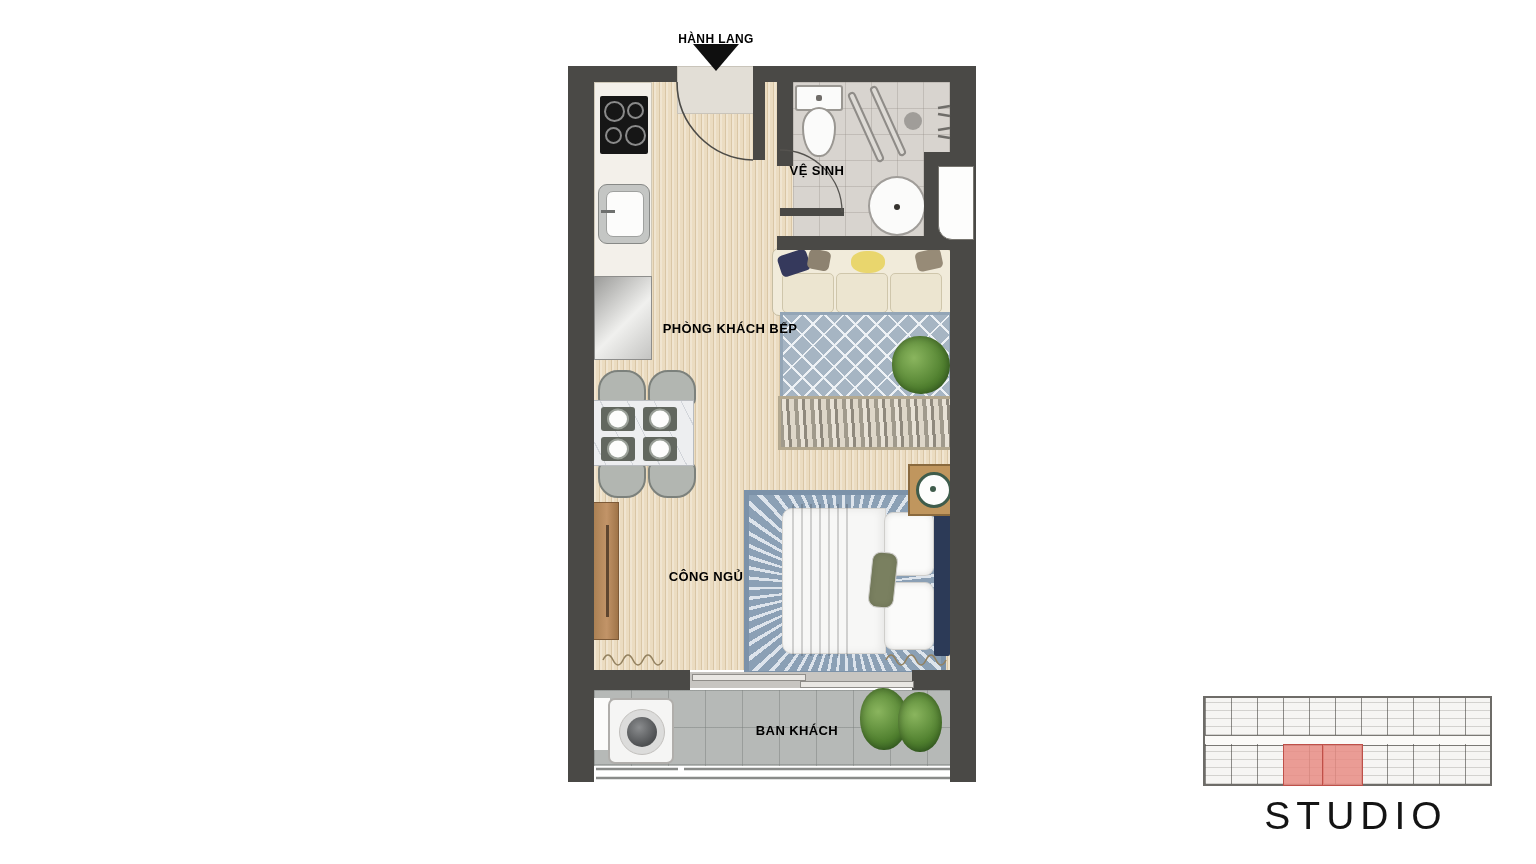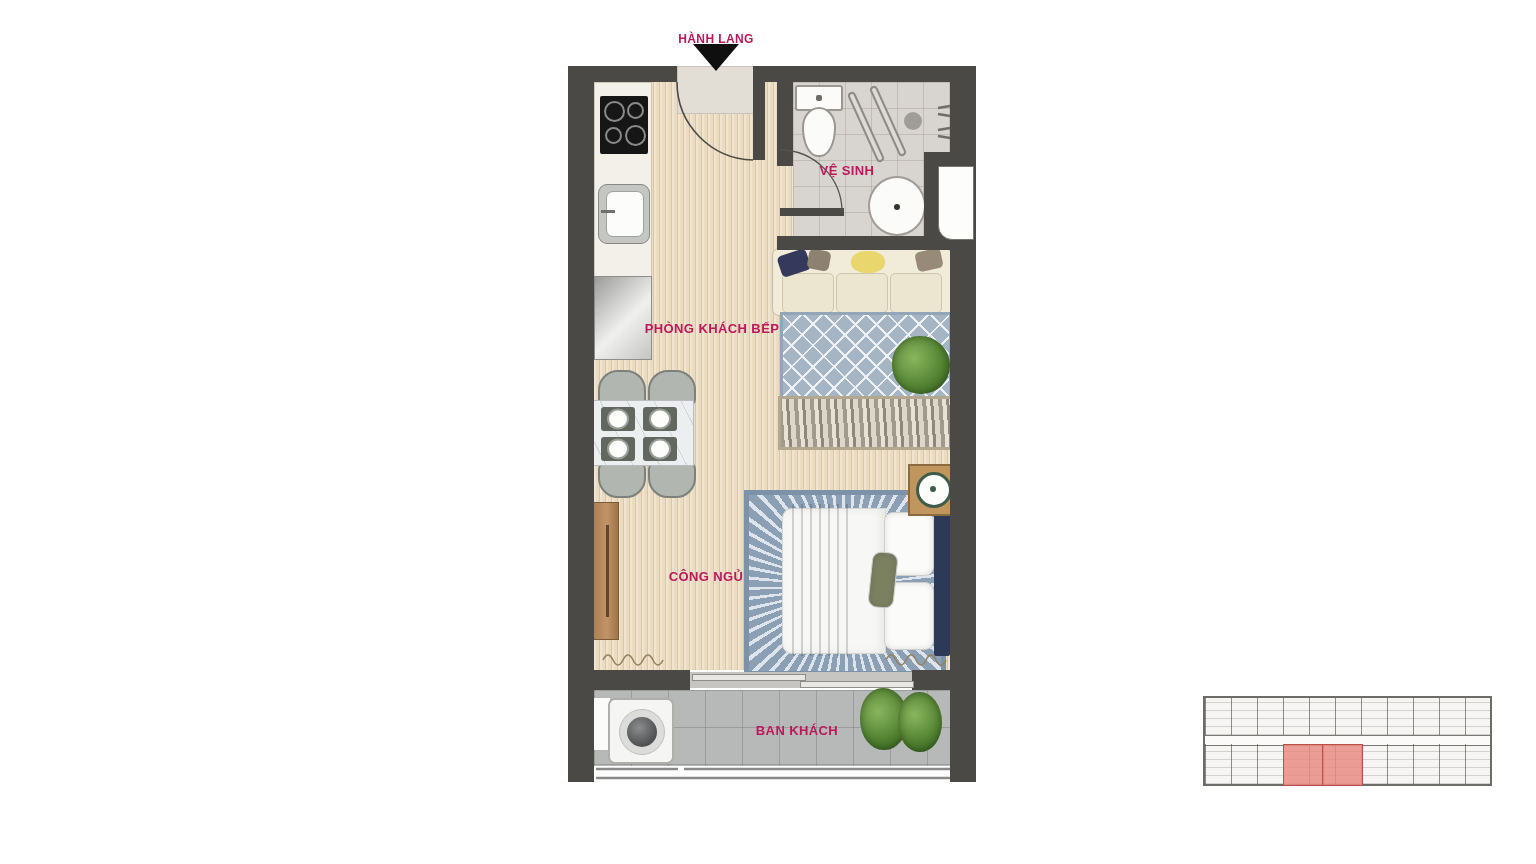--- a/index.html
+++ b/index.html
@@ -1,21 +1,21 @@
 <!DOCTYPE html>
 <html><head>
 <meta charset="utf-8">
 <style>
   html,body{margin:0;padding:0;background:#fff;}
   #canvas{position:relative;width:1536px;height:864px;background:#fff;overflow:hidden;
           font-family:"Liberation Sans",sans-serif;}
   .abs{position:absolute;}
   .wall{position:absolute;background:#4a4946;z-index:30;}
   .room-label{position:absolute;transform:translate(-50%,-50%);font-weight:bold;
-              font-size:13px;color:#be185d;letter-spacing:.4px;white-space:nowrap;z-index:60;}
+              font-size:13px;color:#000000;letter-spacing:.4px;white-space:nowrap;z-index:60;}
   
   .wood{background:#ebdcc1;background-image:repeating-linear-gradient(90deg,rgba(255,255,255,.25) 0 2px,transparent 2px 6px),repeating-linear-gradient(90deg,transparent 0 5px,rgba(172,142,96,.28) 5px 6px);z-index:1;}
   .bathfloor{background:#d8d4cf;background-image:linear-gradient(rgba(150,145,138,.35) 1px,transparent 1px),linear-gradient(90deg,rgba(150,145,138,.35) 1px,transparent 1px);background-size:26px 26px;z-index:1;}
   .balconyfloor{background:#b6b9b7;background-image:linear-gradient(rgba(125,130,128,.5) 1px,transparent 1px),linear-gradient(90deg,rgba(125,130,128,.5) 1px,transparent 1px);background-size:37px 37px;z-index:1;}
   .mat{background:#e2ded6;border:1px solid #c9c4ba;z-index:2;}
   
   .furn{position:absolute;z-index:10;}
   .counter{background:#f3f0ea;border:1px solid #cfc8b8;}
   .cooktop{background:#161616;border-radius:2px;}
   .burner{position:absolute;border:2px solid #8a8a8a;border-radius:50%;}
@@ -180,26 +180,27 @@
     <path d="M318,596 q5,-10 10,0 t10,0 t10,0 t10,0 t10,0 t10,0" fill="none" stroke="#93815f" stroke-width="1.6"></path>
     <g stroke="#898b89" stroke-width="2.5">
       <line x1="28" y1="705" x2="110" y2="705"></line>
       <line x1="116" y1="705" x2="382" y2="705"></line>
       <line x1="28" y1="714" x2="382" y2="714"></line>
     </g>
   </svg>
 
   <div class="room-label" style="left:716px;top:39px;font-size:12px;">HÀNH LANG</div>
   <div class="arrow-down" style="left:693px;top:44px;"></div>
-  <div class="room-label" style="left:847px;top:170px;z-index:60;">VỆ SINH</div>
-  <div class="room-label" style="left:712px;top:328px;">PHÒNG KHÁCH BẾP</div>
+  <div class="room-label" style="left:817px;top:170px;z-index:60;">VỆ SINH</div>
+  <div class="room-label" style="left:730px;top:328px;">PHÒNG KHÁCH BẾP</div>
   <div class="room-label" style="left:706px;top:576px;">CÔNG NGỦ</div>
   <div class="room-label" style="left:797px;top:730px;">BAN KHÁCH</div>
 
   <div class="keyplan" style="left:1203px;top:696px;width:285px;height:86px;">
     <div class="kp-row" style="top:0;height:37px;"></div>
     <div class="kp-corr"></div>
     <div class="kp-row" style="top:46px;height:40px;"></div>
     <div class="kp-red" style="left:78px;top:46px;width:39px;height:40px;"></div>
     <div class="kp-red" style="left:117px;top:46px;width:39px;height:40px;"></div>
   </div>
+  <div class="studio" style="left:1356px;top:816px;">STUDIO</div>
 
 </div>
 
 </body></html>

